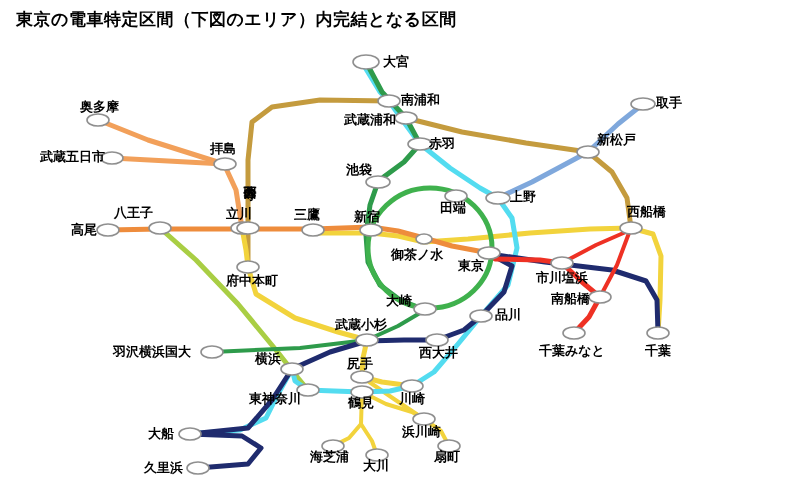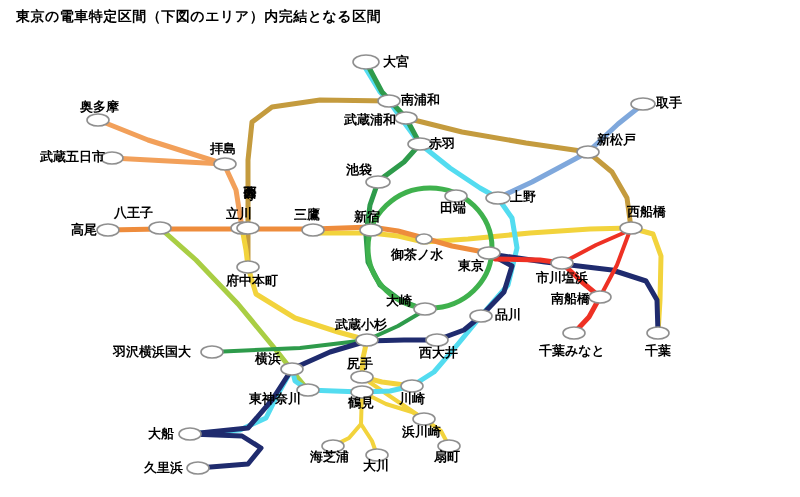--- a/index.html
+++ b/index.html
@@ -2,21 +2,21 @@
 <html><head>
 <meta charset="utf-8">
 <style>
   html, body { margin: 0; padding: 0; background: #ffffff; }
   body {
     width: 800px; height: 497px; position: relative; overflow: hidden;
     font-family: "Liberation Sans", "DejaVu Sans", sans-serif;
   }
   .page-title {
     position: absolute; left: 16px; top: 8px;
-    font-size: 14px; font-weight: 700; color: #000;
+    font-size: 17px; font-weight: 700; color: #000;
     letter-spacing: 0.5px; white-space: nowrap;
   }
   #rail-map-svg { position: absolute; left: 0; top: 0; }
   .station-label { font-family: "Liberation Sans", "DejaVu Sans", sans-serif;
     font-size: 13px; font-weight: 700; fill: #000; }
   .station-label.vertical { writing-mode: vertical-rl; text-orientation: upright; }
 </style>
 </head>
 <body>
 

